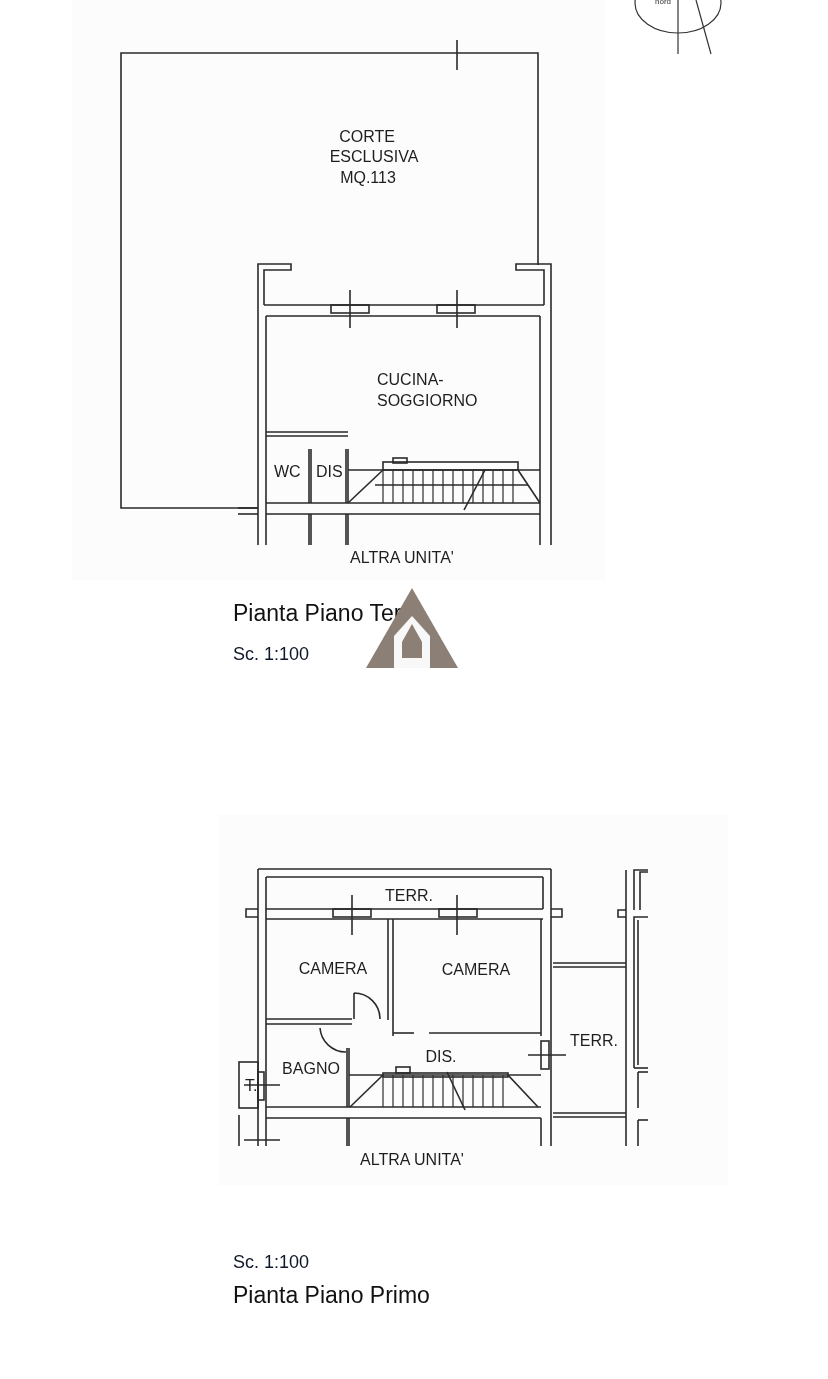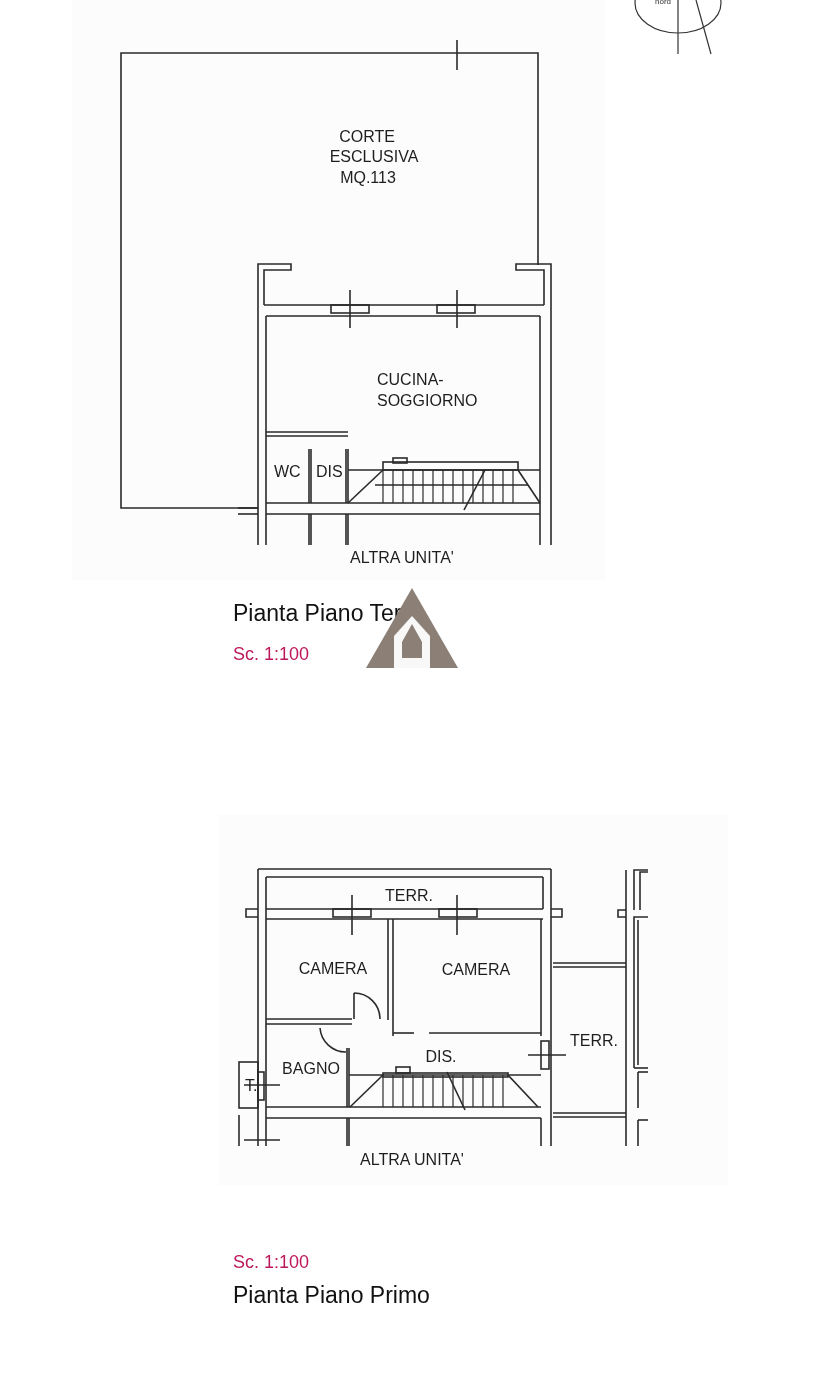--- a/index.html
+++ b/index.html
@@ -1,21 +1,21 @@
 <!DOCTYPE html>
 <html><head>
 <meta charset="utf-8">
 <style>
   html, body { margin: 0; padding: 0; background: #ffffff; }
   body { width: 828px; height: 1379px; position: relative; overflow: hidden; font-family: "Liberation Sans", sans-serif; }
   .abs { position: absolute; }
   .plan-svg { position: absolute; left: 0; top: 0; }
   .room-label { font-family: "Liberation Sans", sans-serif; font-size: 16px; fill: #1e1e1e; }
   .plan-title { position: absolute; font-size: 23px; color: #111; font-family: "Liberation Sans", sans-serif; }
-  .plan-scale { position: absolute; font-size: 18px; color: #be185d; font-family: "Liberation Sans", sans-serif; }
+  .plan-scale { position: absolute; font-size: 18px; color: #0f172a; font-family: "Liberation Sans", sans-serif; }
   .faint-bg { position: absolute; background: #fcfcfc; }
 </style>
 </head>
 <body>
 
 <div class="faint-bg" style="left:72px;top:0;width:534px;height:580px;"></div>
 <div class="faint-bg" style="left:218px;top:815px;width:510px;height:370px;"></div>
 
 <svg class="plan-svg" width="828" height="60" viewBox="0 0 828 60">
   <ellipse cx="678" cy="3" rx="43" ry="30" fill="none" stroke="#333" stroke-width="1.2"></ellipse>

